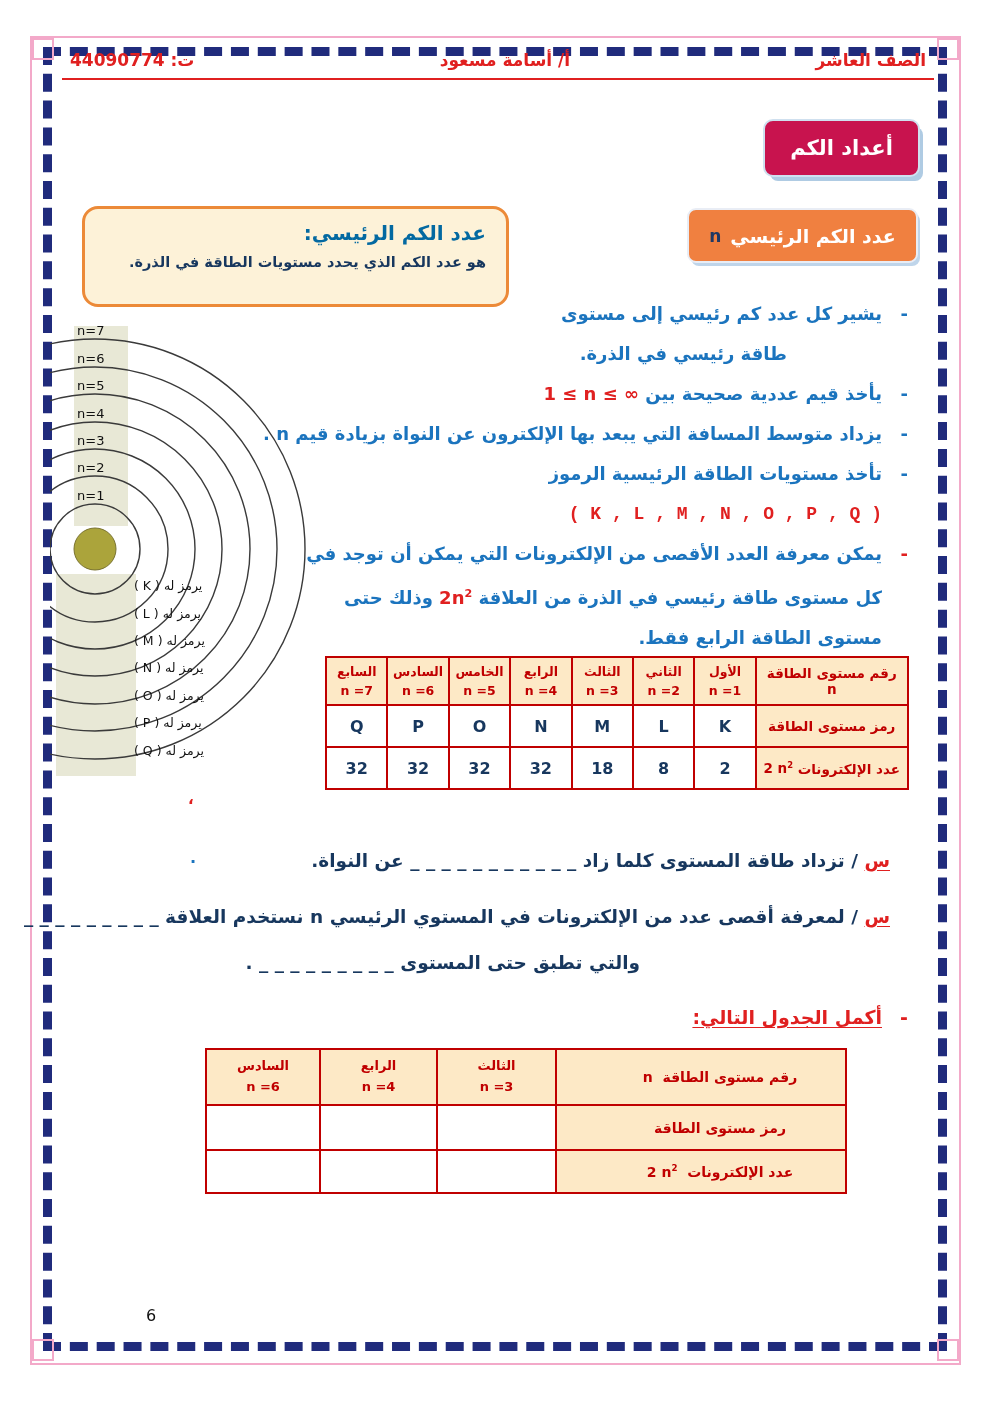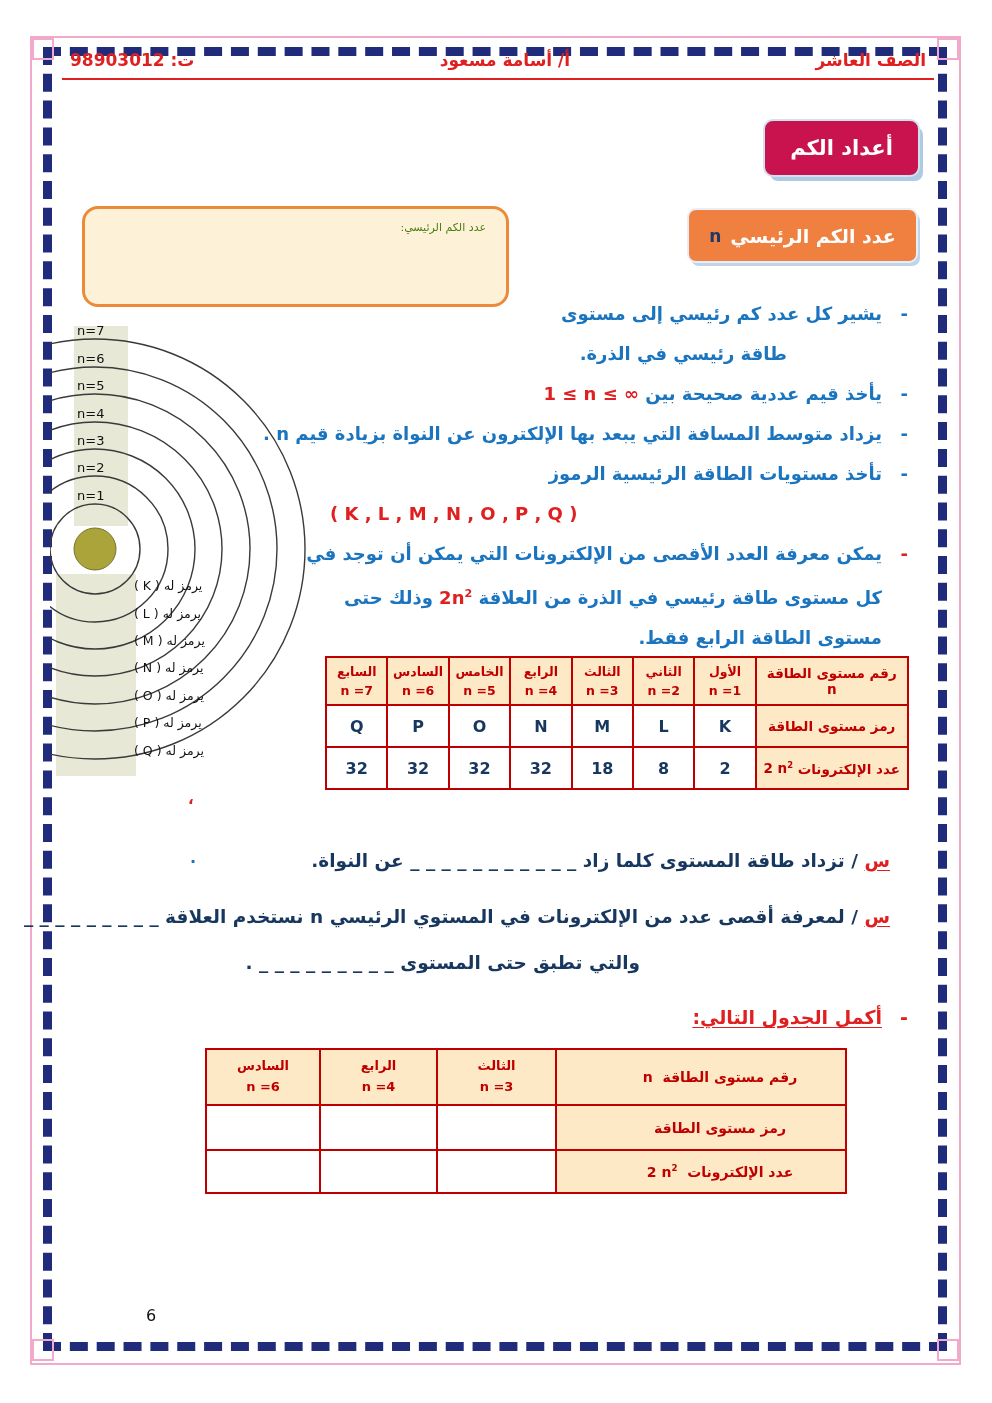--- a/index.html
+++ b/index.html
@@ -48,27 +48,27 @@
     display:flex; align-items:center; justify-content:center; gap:9px; direction:rtl;
   }
   .titlebox .nsym { color:#1F3864; font-size:17px; }
 
   
   .callout {
     position:absolute; left:82px; top:206px; width:427px; height:101px;
     background:#FDF2D8; border:3px solid #EC8A38; border-radius:16px;
     padding:12px 20px; direction:rtl;
   }
-  .callout-title { color:#4d7c0f; font-size:11px; font-weight:normal; }
+  .callout-title { color:#0369a1; font-size:20px; font-weight:bold; }
   .callout-body  { color:#17375E; font-size:14.5px; font-weight:bold; margin-top:9px; }
 
   
   .rich { direction:rtl; }
   .rich-line { position:relative; padding-right:30px; white-space:nowrap; }
-  .rich-line.center { text-align:left; }
+  .rich-line.center { text-align:right;font-family:Liberation Mono, monospace; }
   .marker { position:absolute; right:4px; top:0; font-weight:bold; }
   .c-red  { color:#E02020; }
   .xb { font-weight:800; }
   .ul { text-decoration:underline; text-underline-offset:3px; }
   .big { font-size:18px; }
   sup { font-size:0.62em; }
 
   .bullets {
     position:absolute; left:330px; top:294px; width:582px;
     color:#1B74BE; font-size:18px; font-weight:bold;
@@ -117,32 +117,33 @@
   <div class="frame-pink"></div>
   <div class="frame-navy"></div>
   <div class="corner tl"></div>
   <div class="corner tr"></div>
   <div class="corner bl"></div>
   <div class="corner br"></div>
 
   <div class="header-row">
     <span>الصف العاشر</span>
     <span>أ/ أسامة مسعود</span>
-    <span>ت: 98903012</span>
+    <span>ت: 44090774</span>
   </div>
 
   <div class="badge">أعداد الكم</div>
 
   <div class="titlebox">
     <span>عدد الكم الرئيسي</span>
     <span class="nsym" dir="ltr">n</span>
   </div>
 
   <div class="callout">
     <div class="callout-title">عدد الكم الرئيسي:</div>
+    <div class="callout-body">هو عدد الكم الذي يحدد مستويات الطاقة في الذرة.</div>
   </div>
 
   <div class="bullets rich" id="bullets">
       <div class="rich-item">
         <div class="rich-line"><span class="marker">-</span><span class="">يشير كل عدد كم رئيسي إلى مستوى</span></div>
         <div class="rich-line" style="padding-right: 125px;"><span class="">طاقة رئيسي في الذرة.</span></div>
       </div>
       <div class="rich-item">
         <div class="rich-line"><span class="marker">-</span><span class="">يأخذ قيم عددية صحيحة بين </span><span dir="ltr" class=" c-red big">1 ≤ n ≤ ∞</span></div>
       </div>

